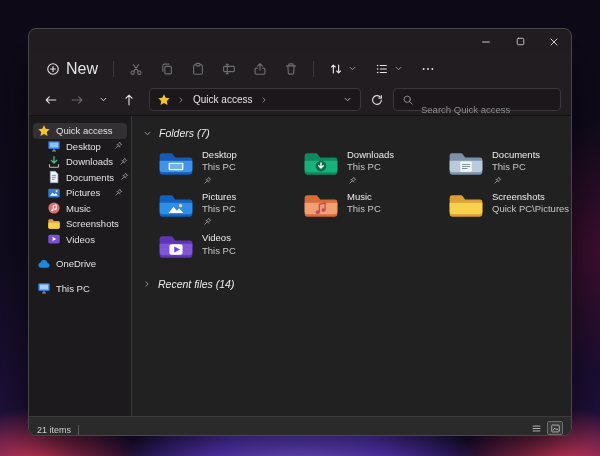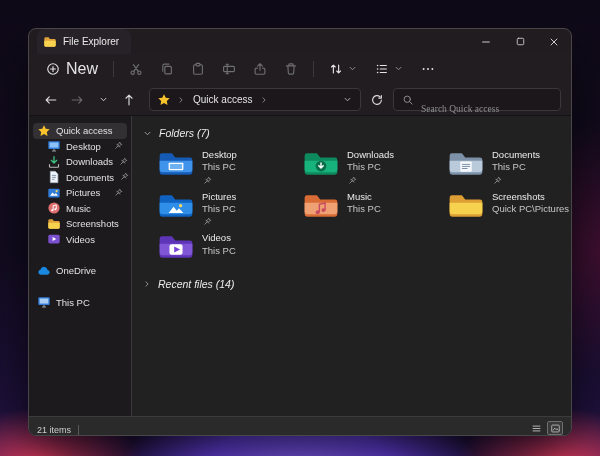--- a/index.html
+++ b/index.html
@@ -44,31 +44,31 @@
                 border-radius:4px; display:flex; align-items:center; padding:0 7px; gap:5px;
                 font-size:10px; color:#e4e4e4; }
   .breadcrumb .crumb { padding:1px 2px; }
   .bc-chev { color:#9a9a9a; display:flex; }
   .bc-dd { margin-left:auto; color:#bdbdbd; display:flex; }
   .refresh-btn { width:24px; height:24px; display:flex; align-items:center; justify-content:center;
                  background:none; border:none; color:#d8d8d8; margin:0 2px; }
   .searchbox { width:168px; height:23px; background:#1b171b; border:1px solid #3b373b; border-radius:4px;
                display:flex; align-items:center; padding:0 7px; gap:6px; color:#8f8f8f; }
   .searchbox input { flex:1; background:none; border:none; outline:none; color:#bdbdbd;
-                     font-size:9.5px; font-family:Liberation Serif, serif; min-width:0;margin-top:19px; }
+                     font-size:9.5px; font-family:Liberation Sans, sans-serif; min-width:0;margin-top:19px; }
   .searchbox input::placeholder { color:#8f8f8f; }
   
   .body { flex:1; display:flex; min-height:0; }
   .sidebar { width:103px; flex:0 0 auto; background:#1c1a1c; border-right:1px solid #3a3a3a;
              padding:7px 4px; font-size:9.5px; color:#e2e2e2; }
   .sb-item { display:flex; align-items:center; gap:5px; height:15.5px; padding:0 4px;
              border-radius:4px; white-space:nowrap; }
   .sb-item.selected { background:#333033; }
   .sb-item.indent { margin-left:10px; }
-  .sb-item.gap { margin-top:16px; }
+  .sb-item.gap { margin-top:9px; }
   .sb-icon { width:14px; height:14px; display:flex; align-items:center; justify-content:center; flex:0 0 auto; }
   .sb-pin { margin-left:auto; display:flex; opacity:.85; }
   
   .main { flex:1; background:#222122; padding:11px 4px 0 8px; position:relative; min-width:0; }
   .section-header { display:flex; align-items:center; gap:6px; font-size:10.5px; color:#eaeaea; padding-left:2px;font-style:italic; }
   .section-header .chev { color:#a8a8a8; display:flex; }
   .folders-grid { display:grid; grid-template-columns:repeat(3,145px); row-gap:1px;
                   margin:8px 0 14px 14px; }
   .tile { display:flex; gap:8px; padding:2px 4px; align-items:flex-start; }
   .tile-icon { width:36px; height:30px; flex:0 0 auto; display:flex; }
@@ -83,29 +83,20 @@
   .view-toggle { width:16px; height:14px; display:flex; align-items:center; justify-content:center;
                  background:none; border:1px solid transparent; border-radius:2px; color:#b8b8b8; }
   .view-toggle.active { border-color:#6f6f6f; background:#3a393a; }
 </style>
 </head>
 <body>
 
 <div class="window">
 
   <div class="titlebar">
-    <div class="tab">
-      <span class="sb-icon">
-          <svg viewBox="0 0 16 16" width="14" height="14">
-            <path d="M1.5 4.2q0-1.5 1.5-1.5h3.4l1.5 1.9h5.1q1.5 0 1.5 1.5v5.7q0 1.5-1.5 1.5H3q-1.5 0-1.5-1.5z" fill="#e0a23a"></path>
-            <path d="M1.5 6.6h13v5.2q0 1.5-1.5 1.5H3q-1.5 0-1.5-1.5z" fill="#f6d24e"></path>
-          </svg>
-        </span>
-      <span>File Explorer</span>
-    </div>
     <div class="win-controls">
       <button class="win-btn">
           <svg viewBox="0 0 16 16" width="12" height="12" fill="none" stroke="currentColor" stroke-width="1.3" stroke-linecap="round" stroke-linejoin="round">
             <path d="M3.5 8h9"></path>
           </svg>
         </button>
       <button class="win-btn">
           <svg viewBox="0 0 16 16" width="11" height="11" fill="none" stroke="currentColor" stroke-width="1.3" stroke-linecap="round" stroke-linejoin="round">
             <rect x="3.3" y="3.3" width="9.4" height="9.4" rx="1.6"></rect>
           </svg>

